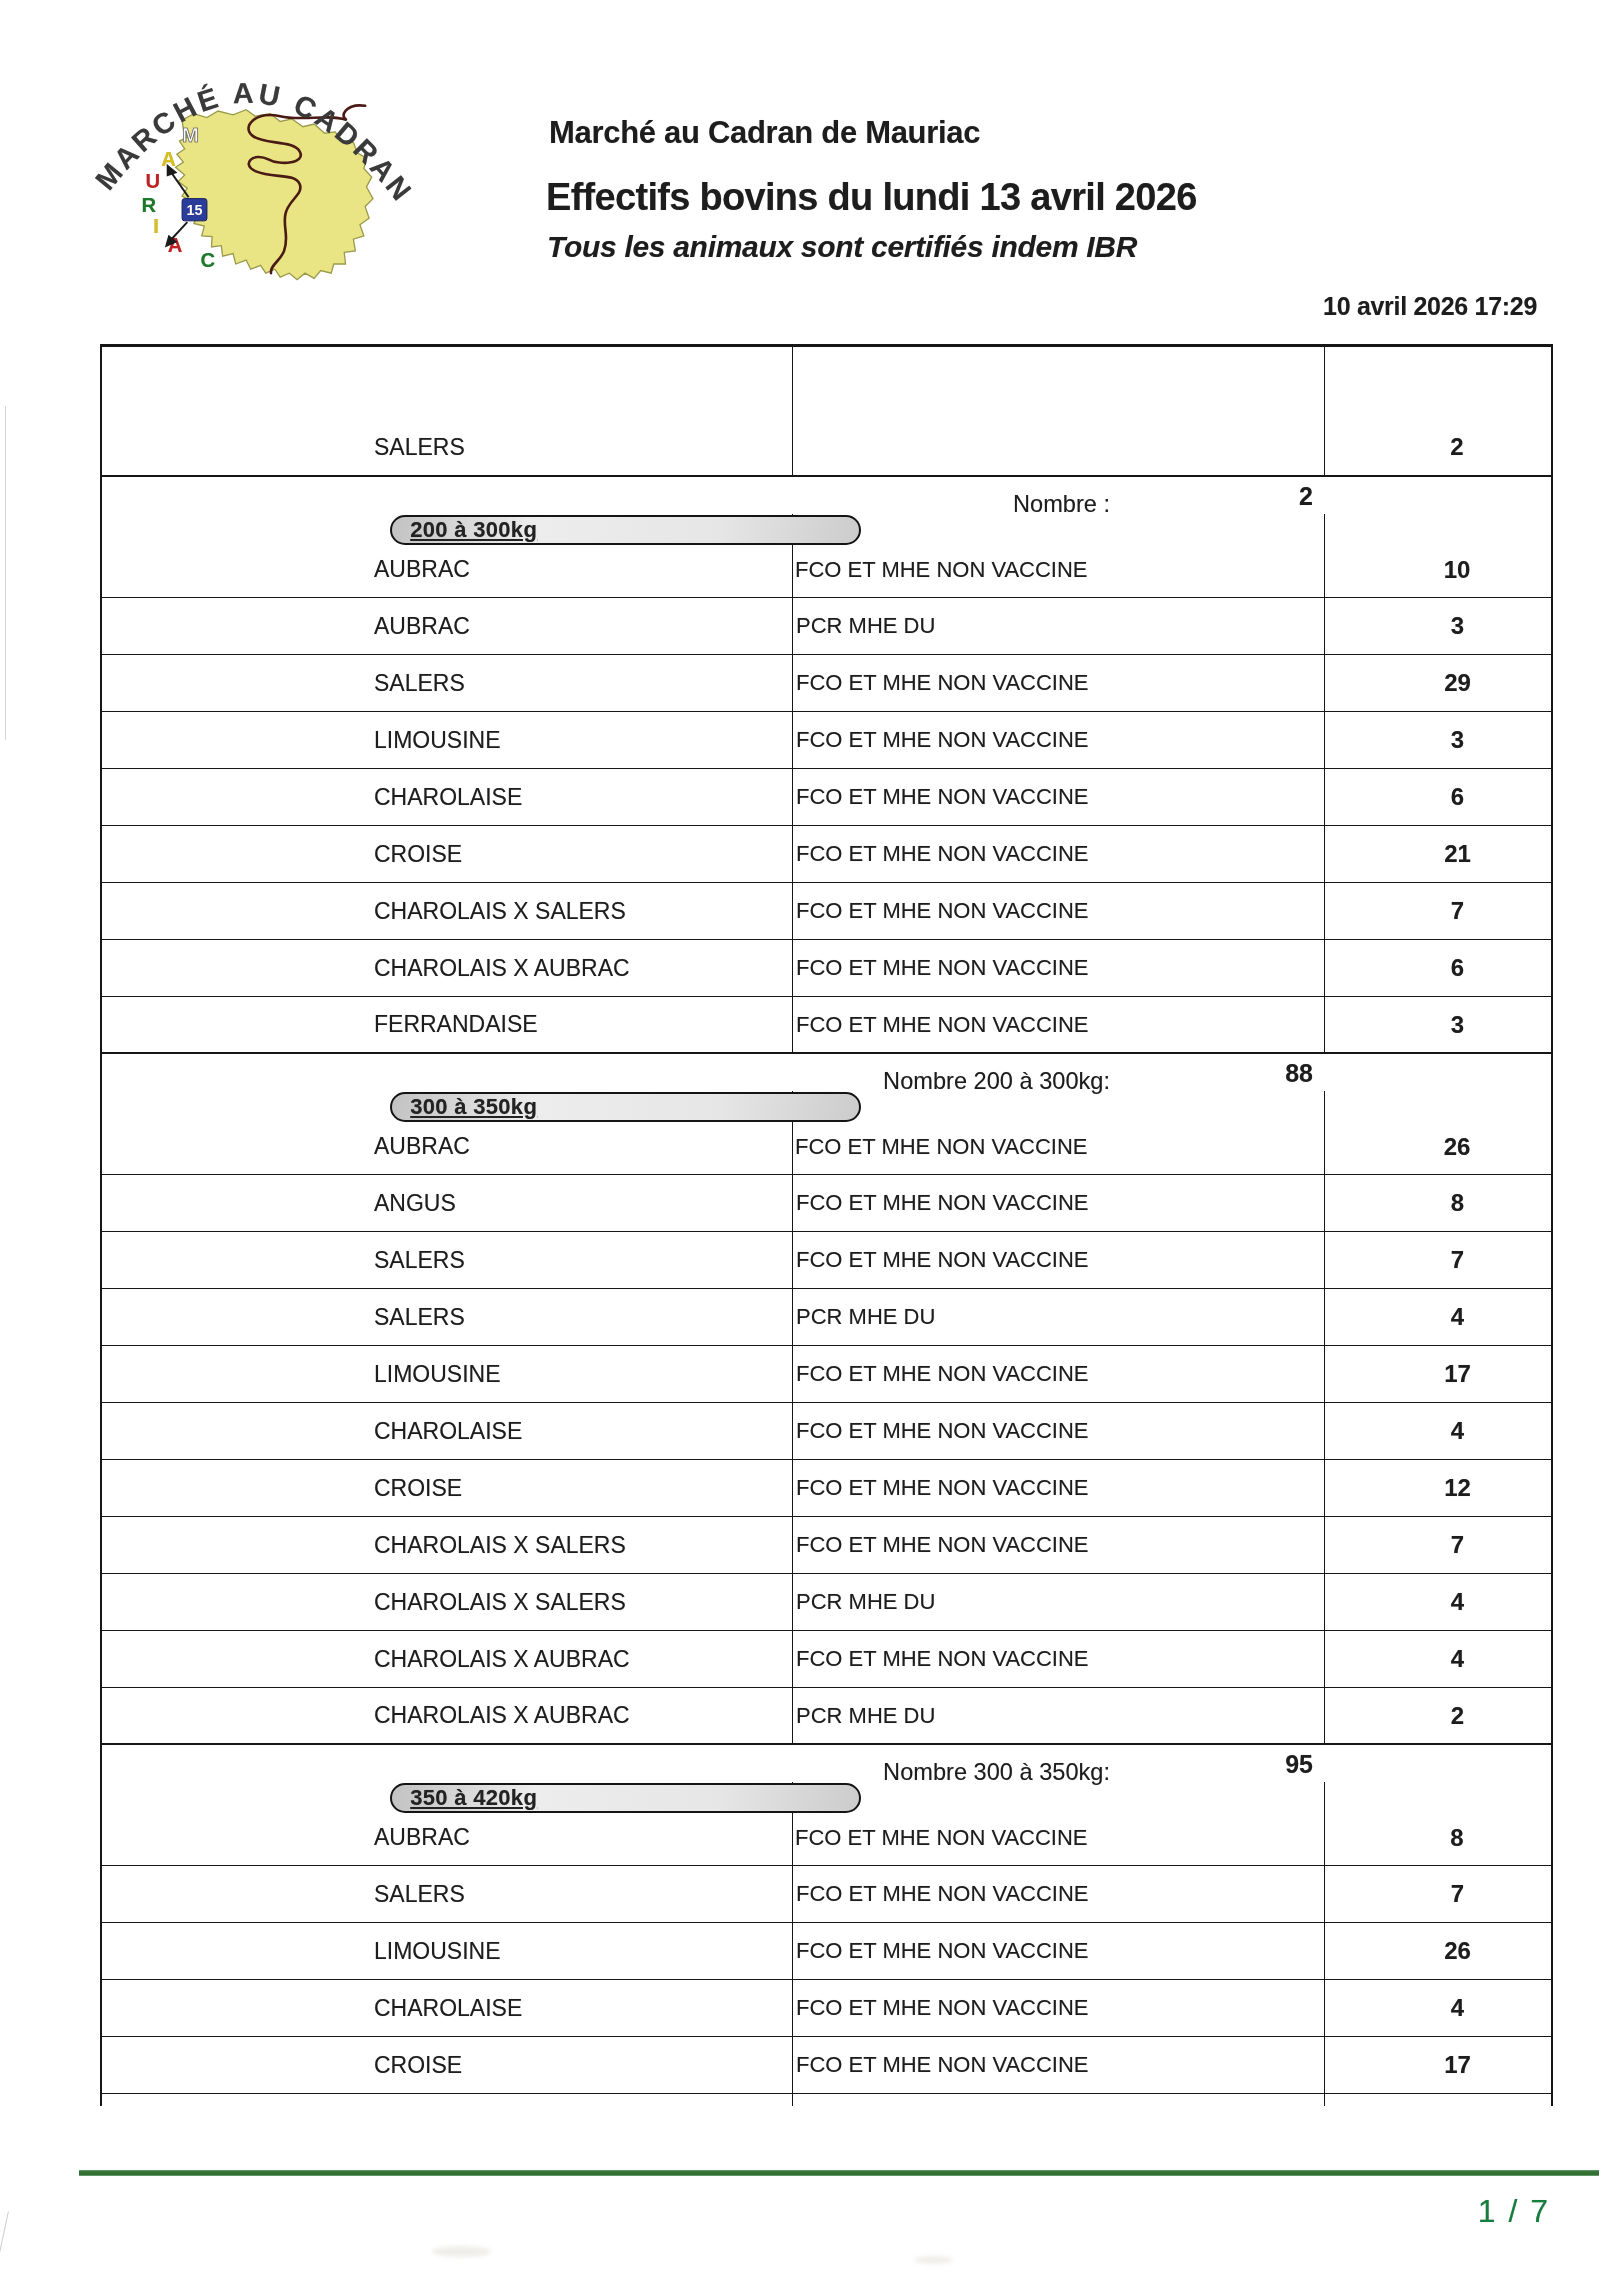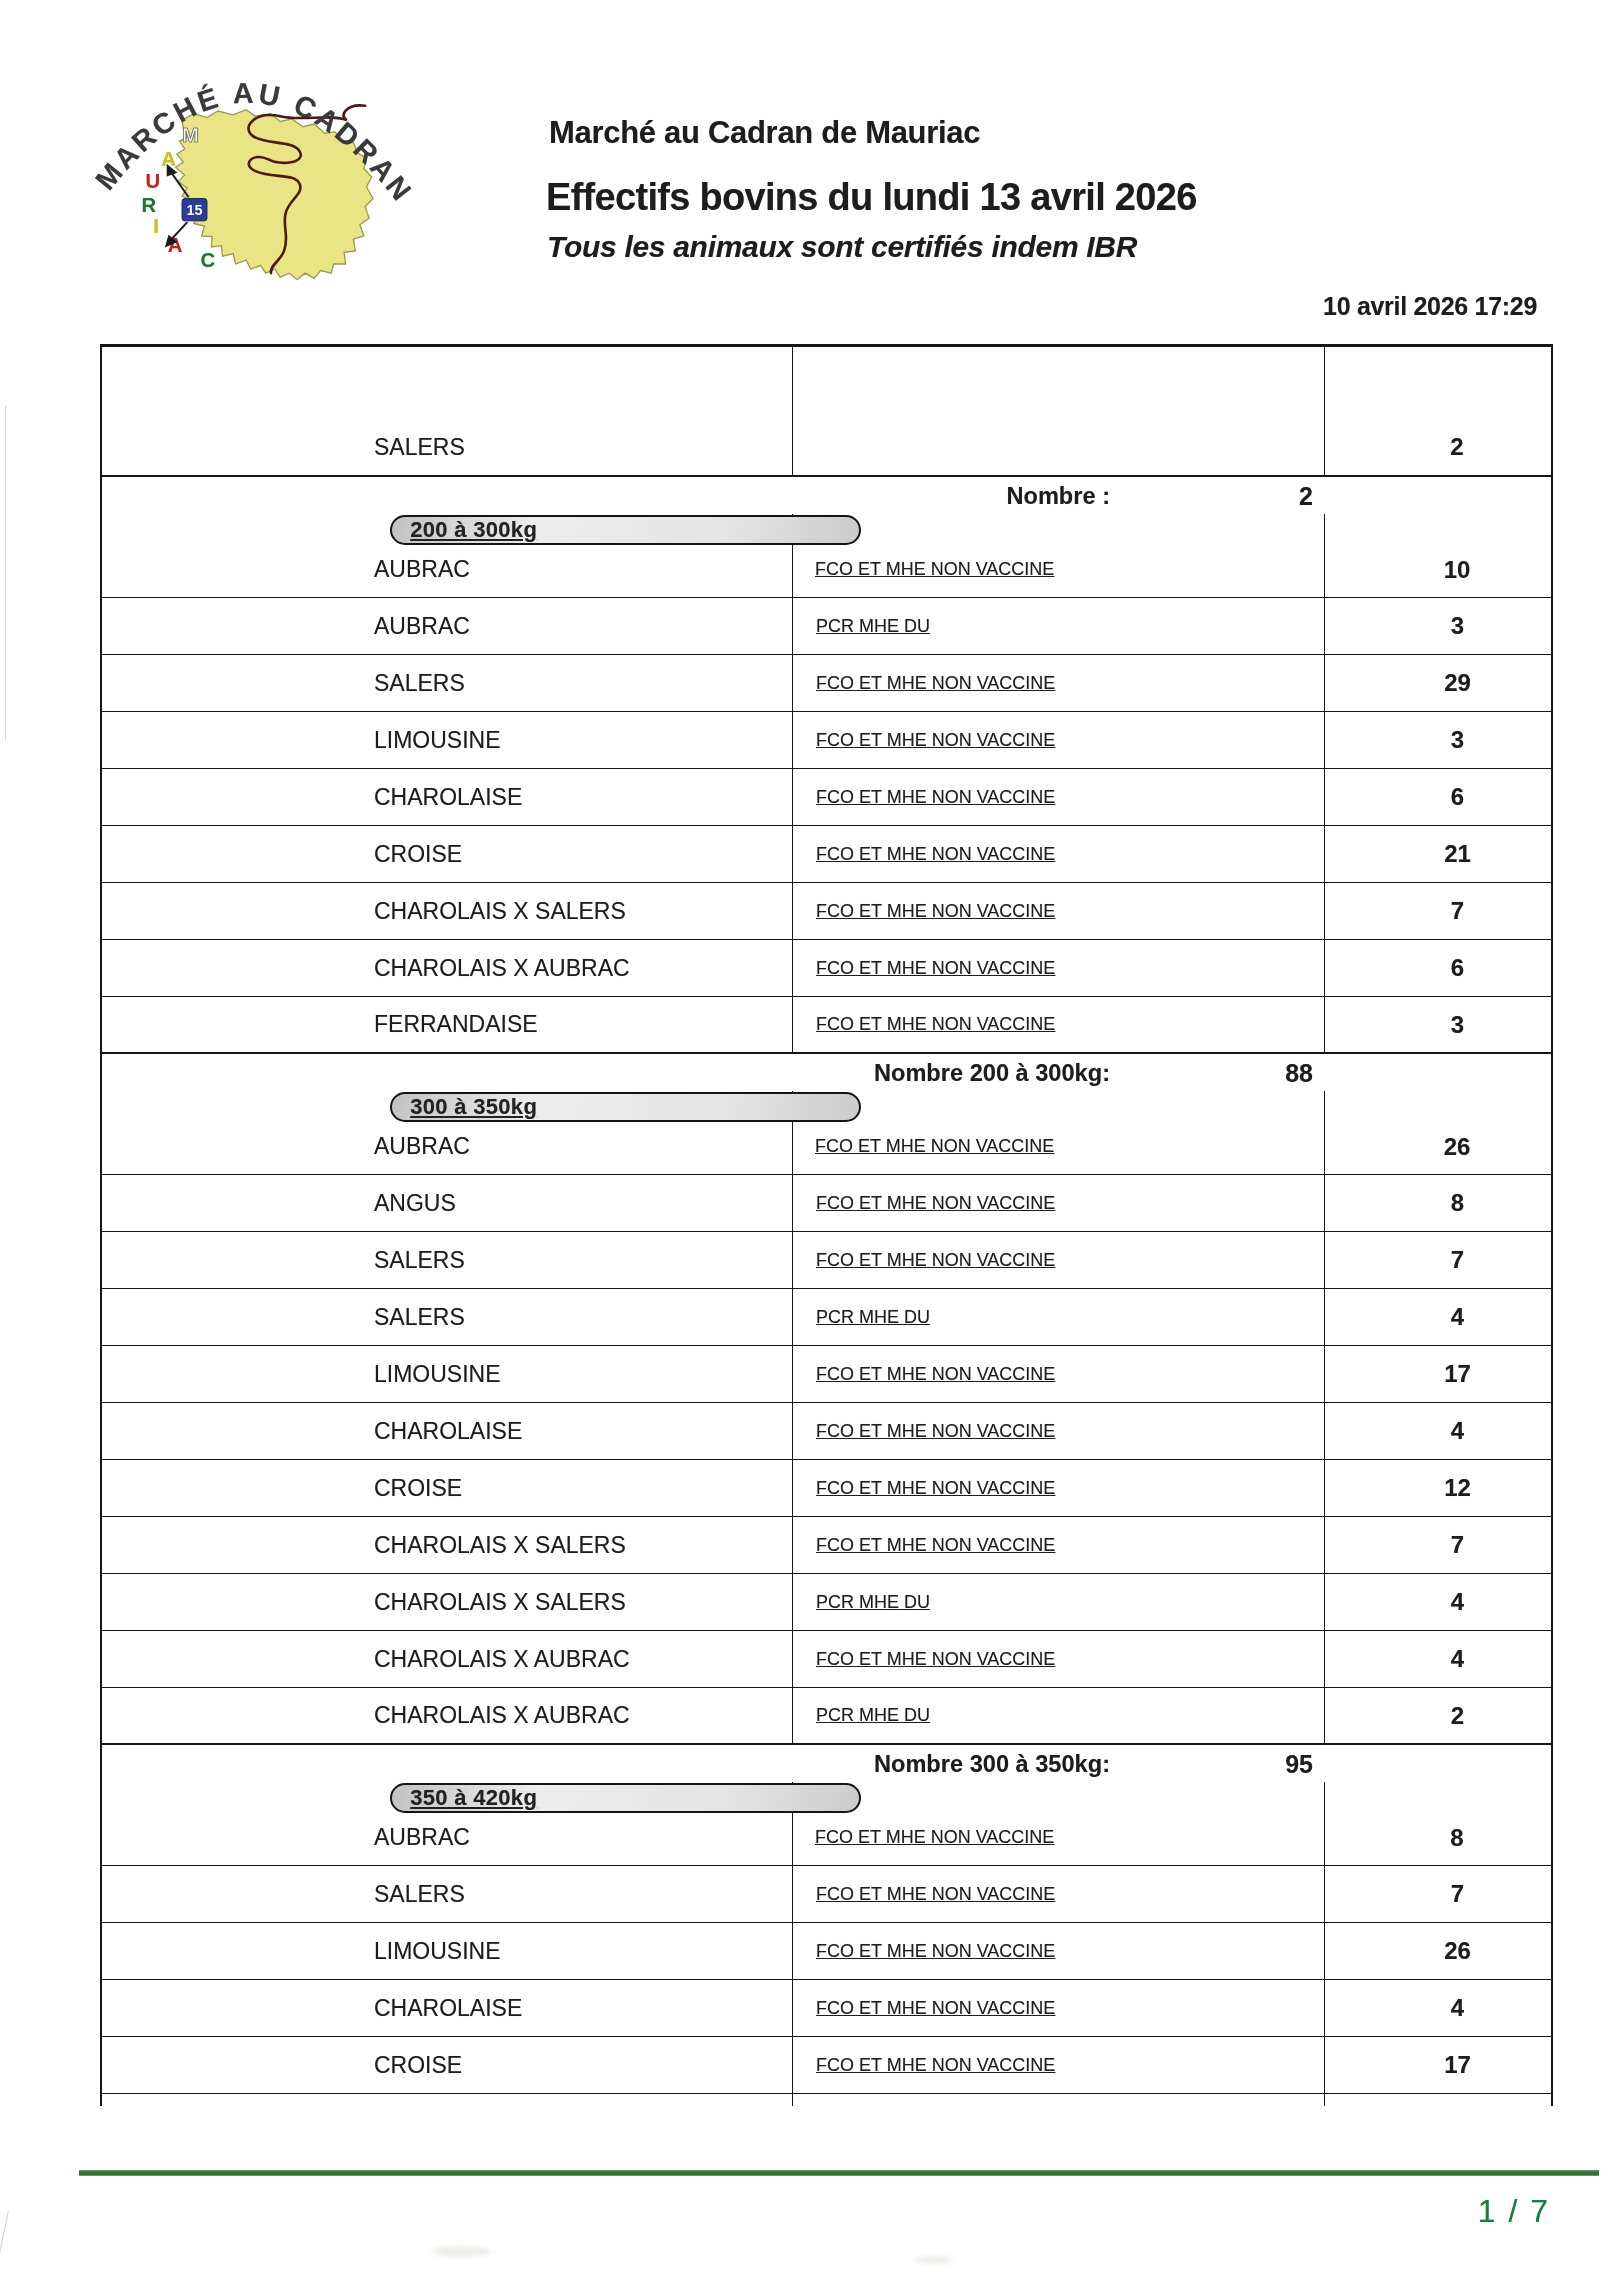--- a/index.html
+++ b/index.html
@@ -42,21 +42,21 @@
 
   .row{
     display:grid;grid-template-columns:var(--c1w) var(--c2w) 1fr;
     height:57px;box-sizing:border-box;
     border-bottom:1.3px solid var(--line);
     background:#fff;
   }
   .row.thicksep{border-bottom-width:2.6px;}
   .row .cell{display:flex;align-items:center;box-sizing:border-box;font-size:23px;}
   .row .c1{padding-left:272px;}
-  .row .c2{border-left:1.3px solid var(--line);padding-left:23px;font-size:18px;text-decoration:underline;}
+  .row .c2{border-left:1.3px solid var(--line);padding-left:3px;font-size:22px;}
   .row .c3{border-left:1.3px solid var(--line);justify-content:center;padding-left:39px;font-weight:700;font-size:24px;}
 
   
   .cat-block{
     position:relative;height:130px;box-sizing:border-box;
     border-bottom:2.6px solid var(--line);
   }
   .cat-block .vd{top:0;}
   .cat-pill{
     position:absolute;left:77px;top:2.6px;width:766px;height:39px;
@@ -72,22 +72,22 @@
   
   .sec-block{
     position:relative;height:121px;box-sizing:border-box;
     border-bottom:1.3px solid var(--line);background:#fff;
   }
   .vd{position:absolute;width:1.3px;background:var(--line);bottom:0;z-index:1;}
   .vd1{left:var(--vd1);}
   .vd2{left:var(--vd2);}
   .sec-block .vd{top:37px;}
   .sub-label{
-    position:absolute;top:0;right:441px;height:38px;line-height:38px;
-    font-weight:700;font-size:23.6px;white-space:nowrap;
+    position:absolute;top:8px;right:441px;height:38px;line-height:38px;
+    font-weight:400;font-size:23.6px;white-space:nowrap;
   }
   .sub-value{
     position:absolute;top:0;right:238px;height:38px;line-height:38px;
     font-weight:700;font-size:25px;white-space:nowrap;
   }
   .weight-pill{
     position:absolute;left:288px;top:38px;width:471px;height:30px;
     border:2px solid #141414;border-radius:16.4px;box-sizing:border-box;
     background:linear-gradient(100deg,#c2c2c2 0%,#ededed 30%,#e6e6e6 70%,#cccccc 100%);
     display:flex;align-items:center;

